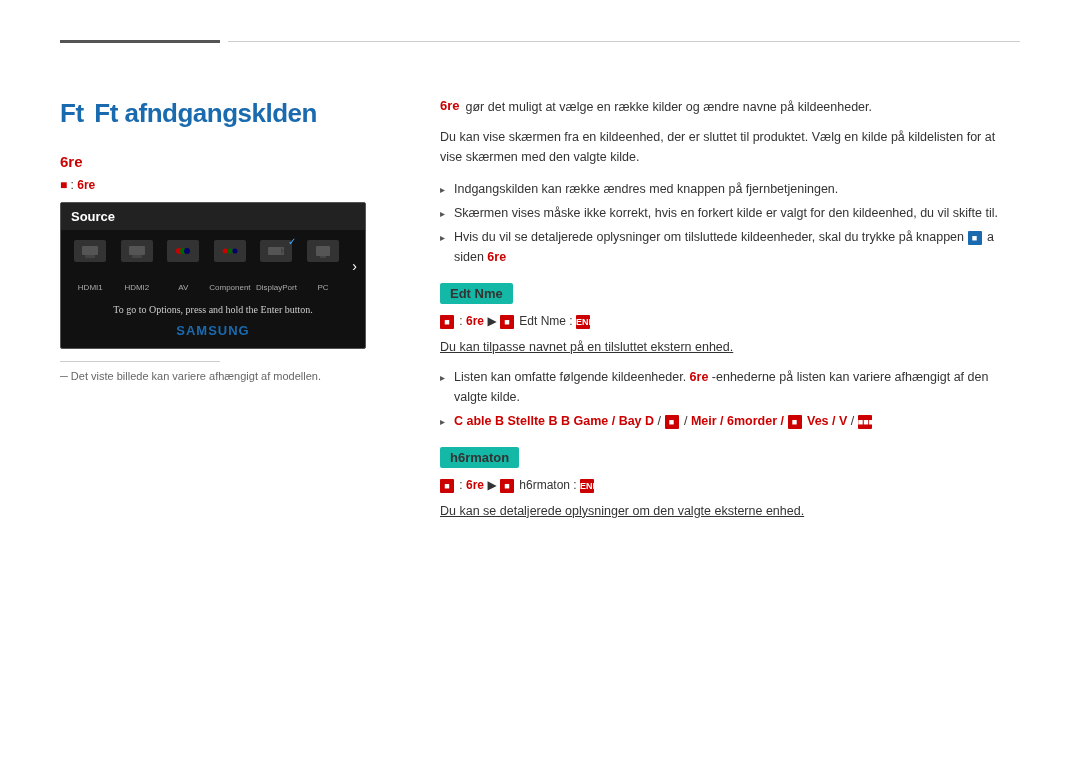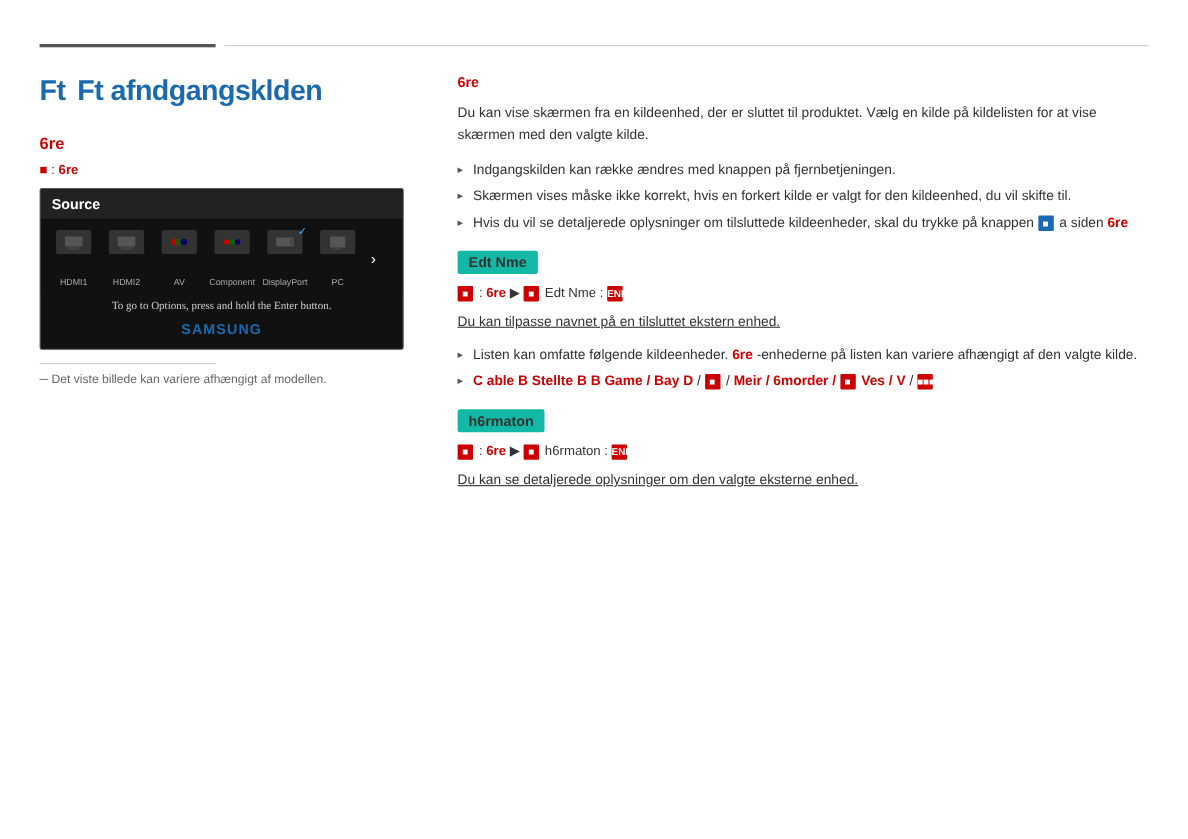--- a/index.html
+++ b/index.html
@@ -7,23 +7,24 @@
       background: #fff;
       font-family: 'Arial', sans-serif;
       font-size: 13px;
       color: #333;
       width: 1080px;
       min-height: 763px;
       position: relative;
     }
 
     .page-container {
-      padding: 40px 36px;
+      padding: 40px 60px;
       display: flex;
       flex-direction: column;
+      gap: 31px;
     }
 
     
     .top-rule {
       display: flex;
       align-items: center;
       margin-bottom: 24px;
     }
     .top-rule-thick {
       width: 160px;
@@ -84,21 +85,21 @@
       color: #c00;
       font-weight: bold;
     }
     .nav-path .red-word {
       color: #c00;
       font-weight: bold;
     }
 
     
     .source-screen {
-      width: 331px;
+      width: 306px;
       background: #111;
       border: 1px solid #555;
       border-radius: 2px;
       overflow: hidden;
       margin-bottom: 12px;
     }
     .source-bar {
       background: #222;
       padding: 6px 10px;
       display: flex;
@@ -429,20 +430,21 @@
       <div class="img-rule"></div>
 
       <div class="footnote">Det viste billede kan variere afhængigt af modellen.</div>
 
     </div>
 
     <div class="right-col">
 
       <div class="right-intro">
         <span class="bold-red">6re</span>
+        <span class="intro-text">gør det muligt at vælge en række kilder og ændre navne på kildeenheder.</span>
       </div>
 
       <p class="intro-paragraph">Du kan vise skærmen fra en kildeenhed, der er sluttet til produktet. Vælg en kilde på kildelisten for at vise skærmen med den valgte kilde.</p>
 
       <ul class="bullet-list">
         <li>
           <span>Indgangskilden kan række ændres med knappen på fjernbetjeningen.</span>
         </li>
         <li>
           <span>Skærmen vises måske ikke korrekt, hvis en forkert kilde er valgt for den kildeenhed, du vil skifte til.</span>

